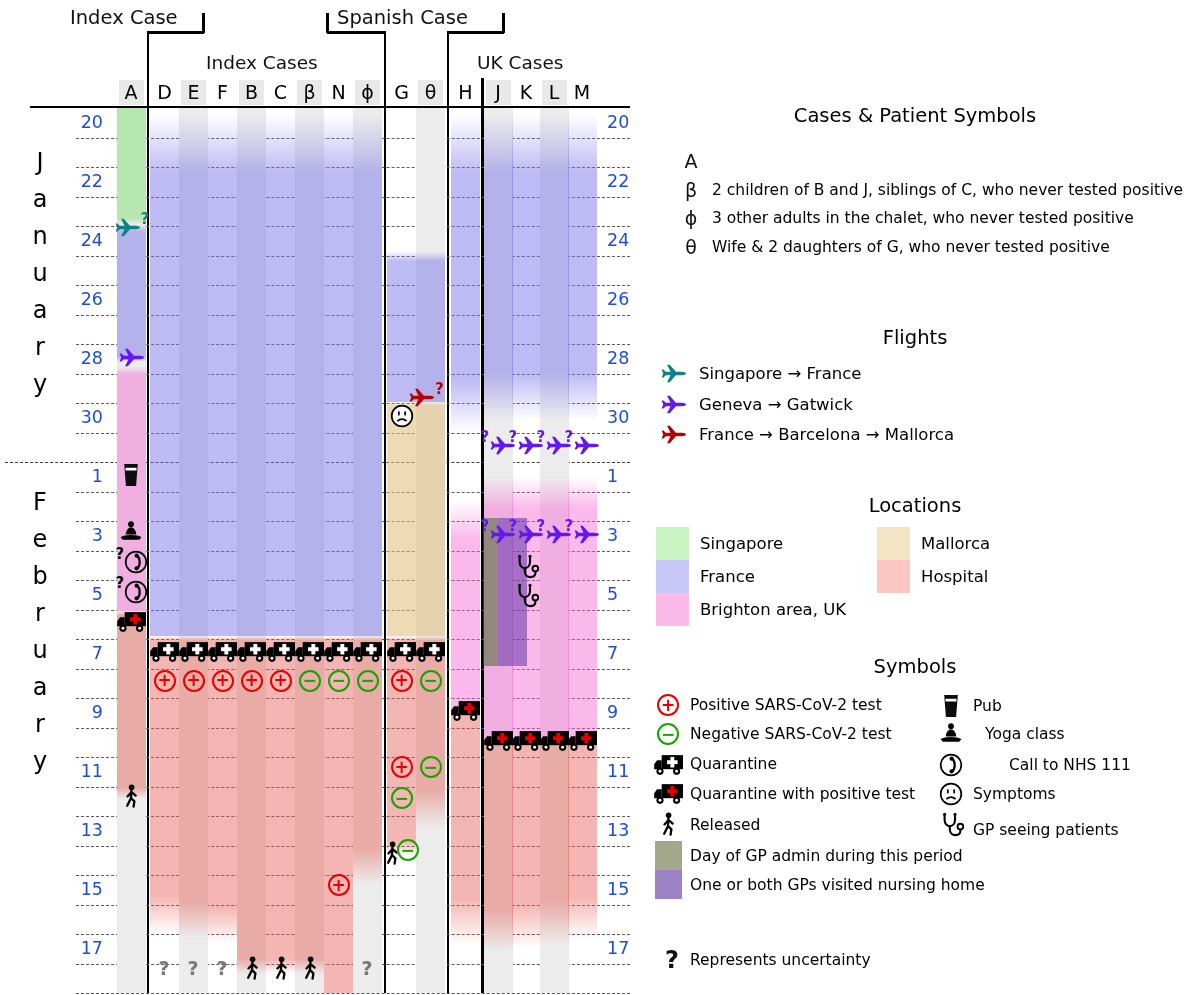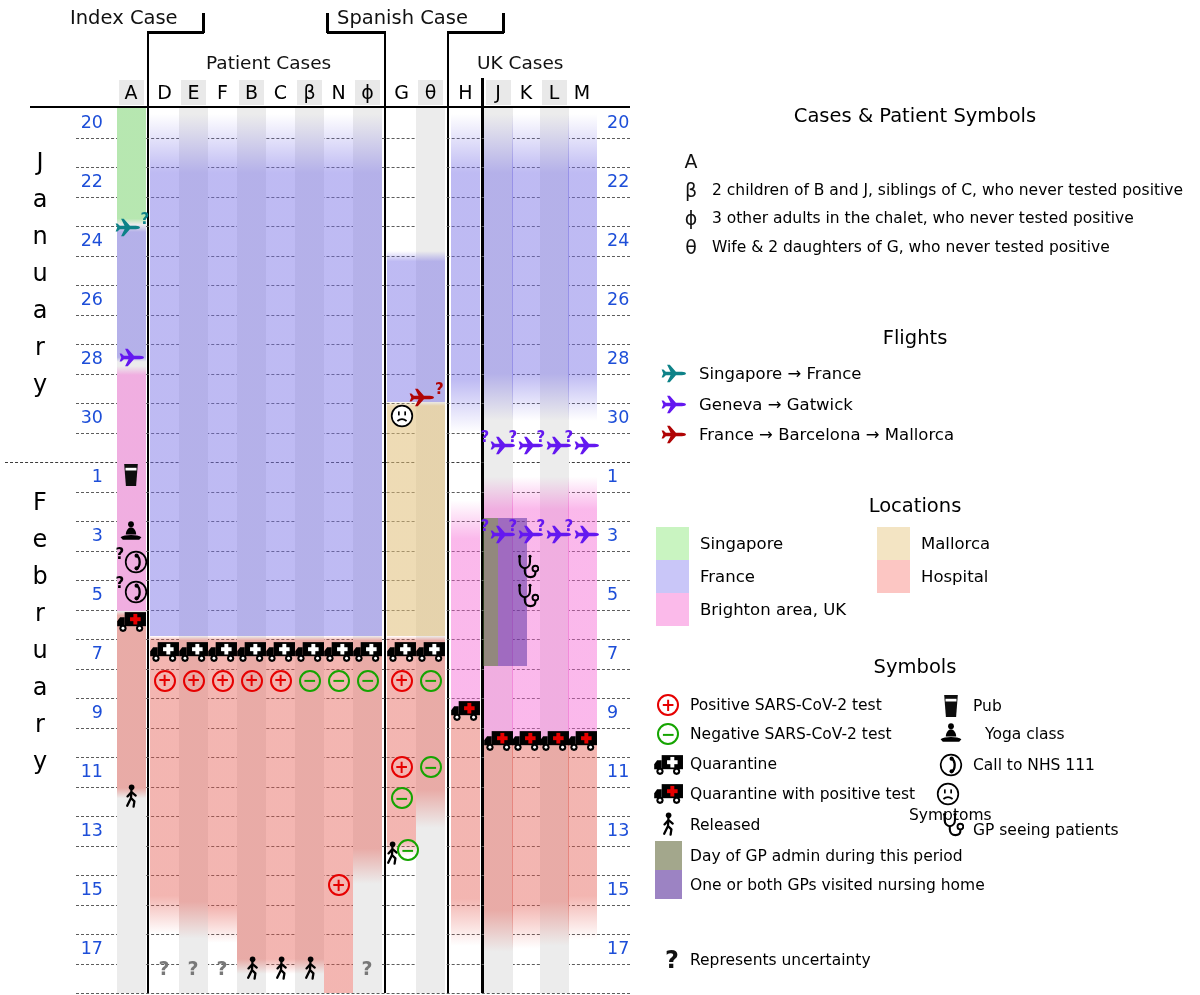--- a/index.html
+++ b/index.html
@@ -40,21 +40,21 @@
   .swatch{width:33px;height:33px;flex:none;}
   .swatch.small{width:27px;height:29px;}
 </style>
 </head>
 <body>
 
 <div id="fig">
 
   <div class="toplab" style="left:70px;top:6px;">Index Case</div>
   <div class="toplab" style="left:337px;top:6px;">Spanish Case</div>
-  <div class="grouplab" style="left:206px;top:52px;">Patient Cases</div>
+  <div class="grouplab" style="left:206px;top:52px;">Index Cases</div>
   <div class="grouplab" style="left:477px;top:52px;">UK Cases</div>
 
   <div class="hline" style="left:147px;top:31px;width:57px;height:2.5px;"></div>
   <div class="vline" style="left:202px;top:13px;width:2.5px;height:20px;"></div>
   <div class="hline" style="left:327px;top:31px;width:59px;height:2.5px;"></div>
   <div class="vline" style="left:326px;top:13px;width:2.5px;height:20px;"></div>
   <div class="hline" style="left:447px;top:31px;width:57px;height:2.5px;"></div>
   <div class="vline" style="left:502px;top:13px;width:2.5px;height:20px;"></div>
   <div class="vline" style="left:147px;top:31px;width:2.2px;height:962px;"></div>
   <div class="vline" style="left:384px;top:31px;width:2.2px;height:962px;"></div>
@@ -757,32 +757,32 @@
       <div class="lrow" style="left: 933px; top: 723.4px;">
         <span class="ic">
           <svg width="26" height="21" viewBox="0 0 26 21" fill="#000">
             <circle cx="13" cy="3.2" r="2.9"></circle>
             <path d="M13 6.3c-3.2.6-5 3.4-5.2 7.2h10.4C18 9.7 16.2 6.9 13 6.3z"></path>
             <path d="M2.6 16.2c3.4-2.8 17.4-2.8 20.8 0l-2.2 2.6H4.8z"></path>
           </svg>
         </span>
                  <span class="txt" style="margin-left:16px;">Yoga class</span>
       </div>
-      <div class="lrow" style="left: 933px; top: 752.8px;">
+      <div class="lrow" style="left: 933px; top: 752.8px; gap: 36px;">
         <span class="ic">
           <svg width="24" height="24" viewBox="0 0 24 24">
             <circle cx="12" cy="12" r="10.3" fill="none" stroke="#000" stroke-width="1.7"></circle>
             <path d="M12.3 4.9c4.5 2.8 4.5 11.4 0 14.2" fill="none" stroke="#000" stroke-width="2.3"></path>
             <circle cx="12.6" cy="5.7" r="2.1" fill="#000"></circle>
             <circle cx="12.6" cy="18.3" r="2.1" fill="#000"></circle>
           </svg>
         </span>
                  <span class="txt" style="margin-left:4px;">Call to NHS 111</span>
       </div>
-      <div class="lrow" style="left: 905px; top: 782.2px; flex-direction: column;">
+      <div class="lrow" style="left: 933px; top: 782.2px;">
         <span class="ic">
           <svg width="24" height="24" viewBox="0 0 24 24">
             <circle cx="12" cy="12" r="10.3" fill="#fff" stroke="#000" stroke-width="1.7"></circle>
             <rect x="8" y="7.4" width="1.7" height="4" fill="#000"></rect>
             <rect x="14.3" y="7.4" width="1.7" height="4" fill="#000"></rect>
             <path d="M7.4 17q4.6-3.8 9.2 0" fill="none" stroke="#000" stroke-width="1.7"></path>
           </svg>
         </span>
                  <span class="txt" style="margin-left:4px;">Symptoms</span>
       </div>

